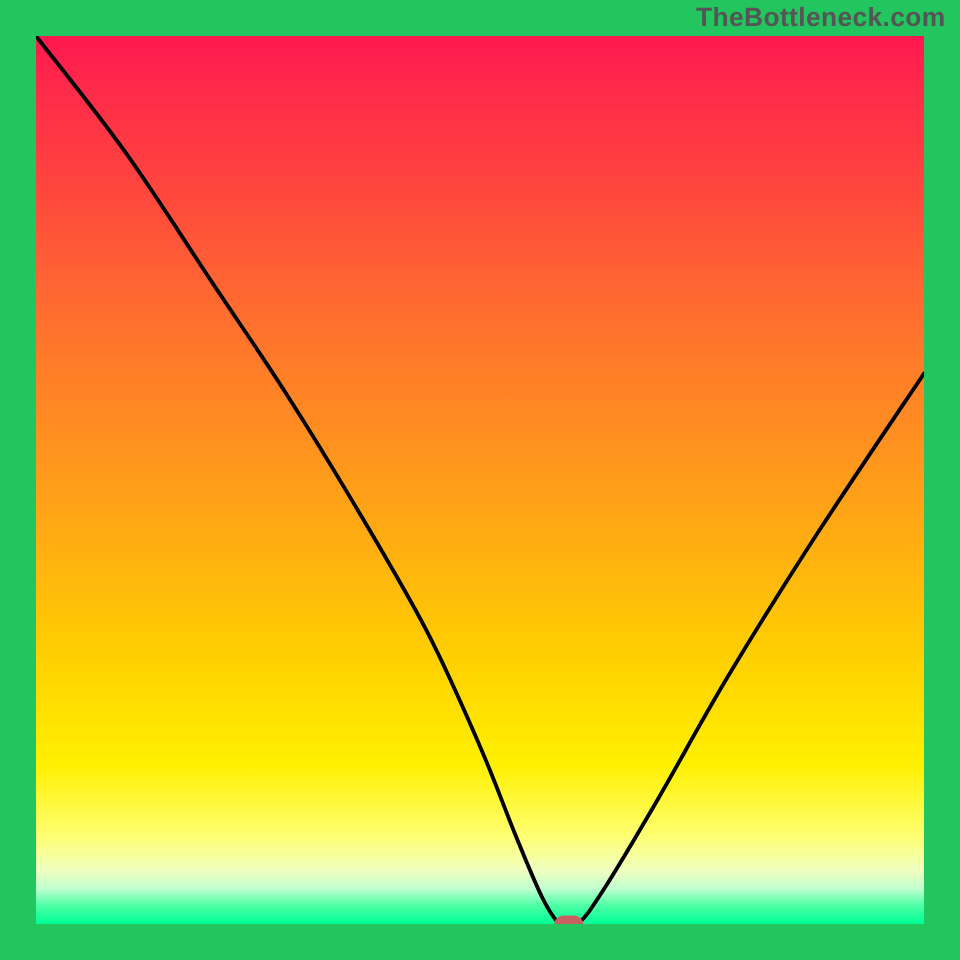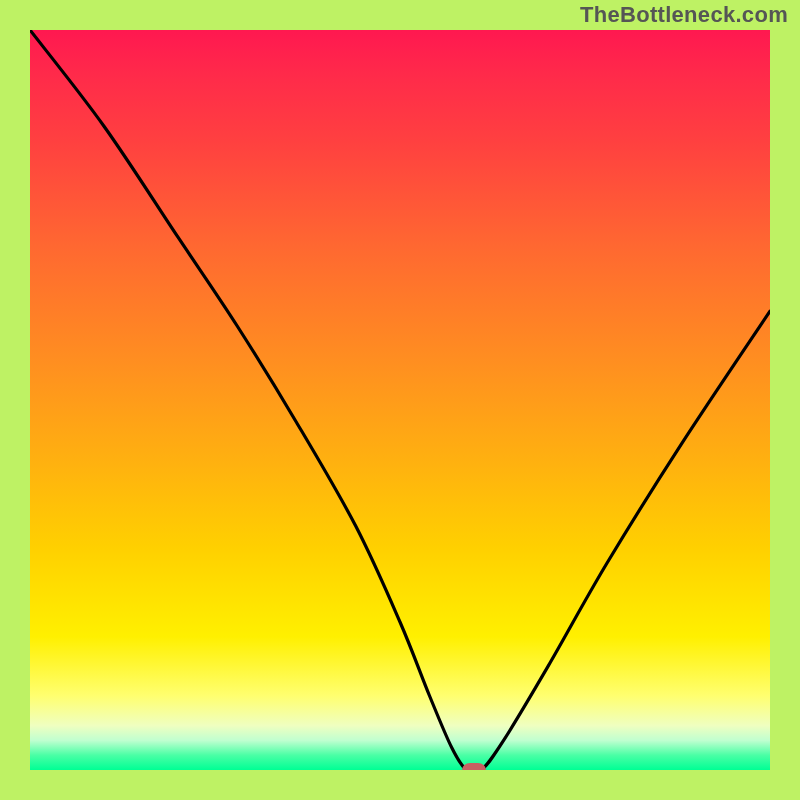--- a/index.html
+++ b/index.html
@@ -8,21 +8,21 @@
     width: 800px;
     height: 800px;
     background: #000;
     font-family: Arial, Helvetica, sans-serif;
     overflow: hidden;
   }
   .stage {
     position: relative;
     width: 800px;
     height: 800px;
-    background: #bef264;
+    background: #22c55e;
   }
   .watermark {
     position: absolute;
     top: 2px;
     right: 12px;
     color: #555;
     font-size: 22px;
     font-weight: 600;
     letter-spacing: 0.3px;
     z-index: 5;

